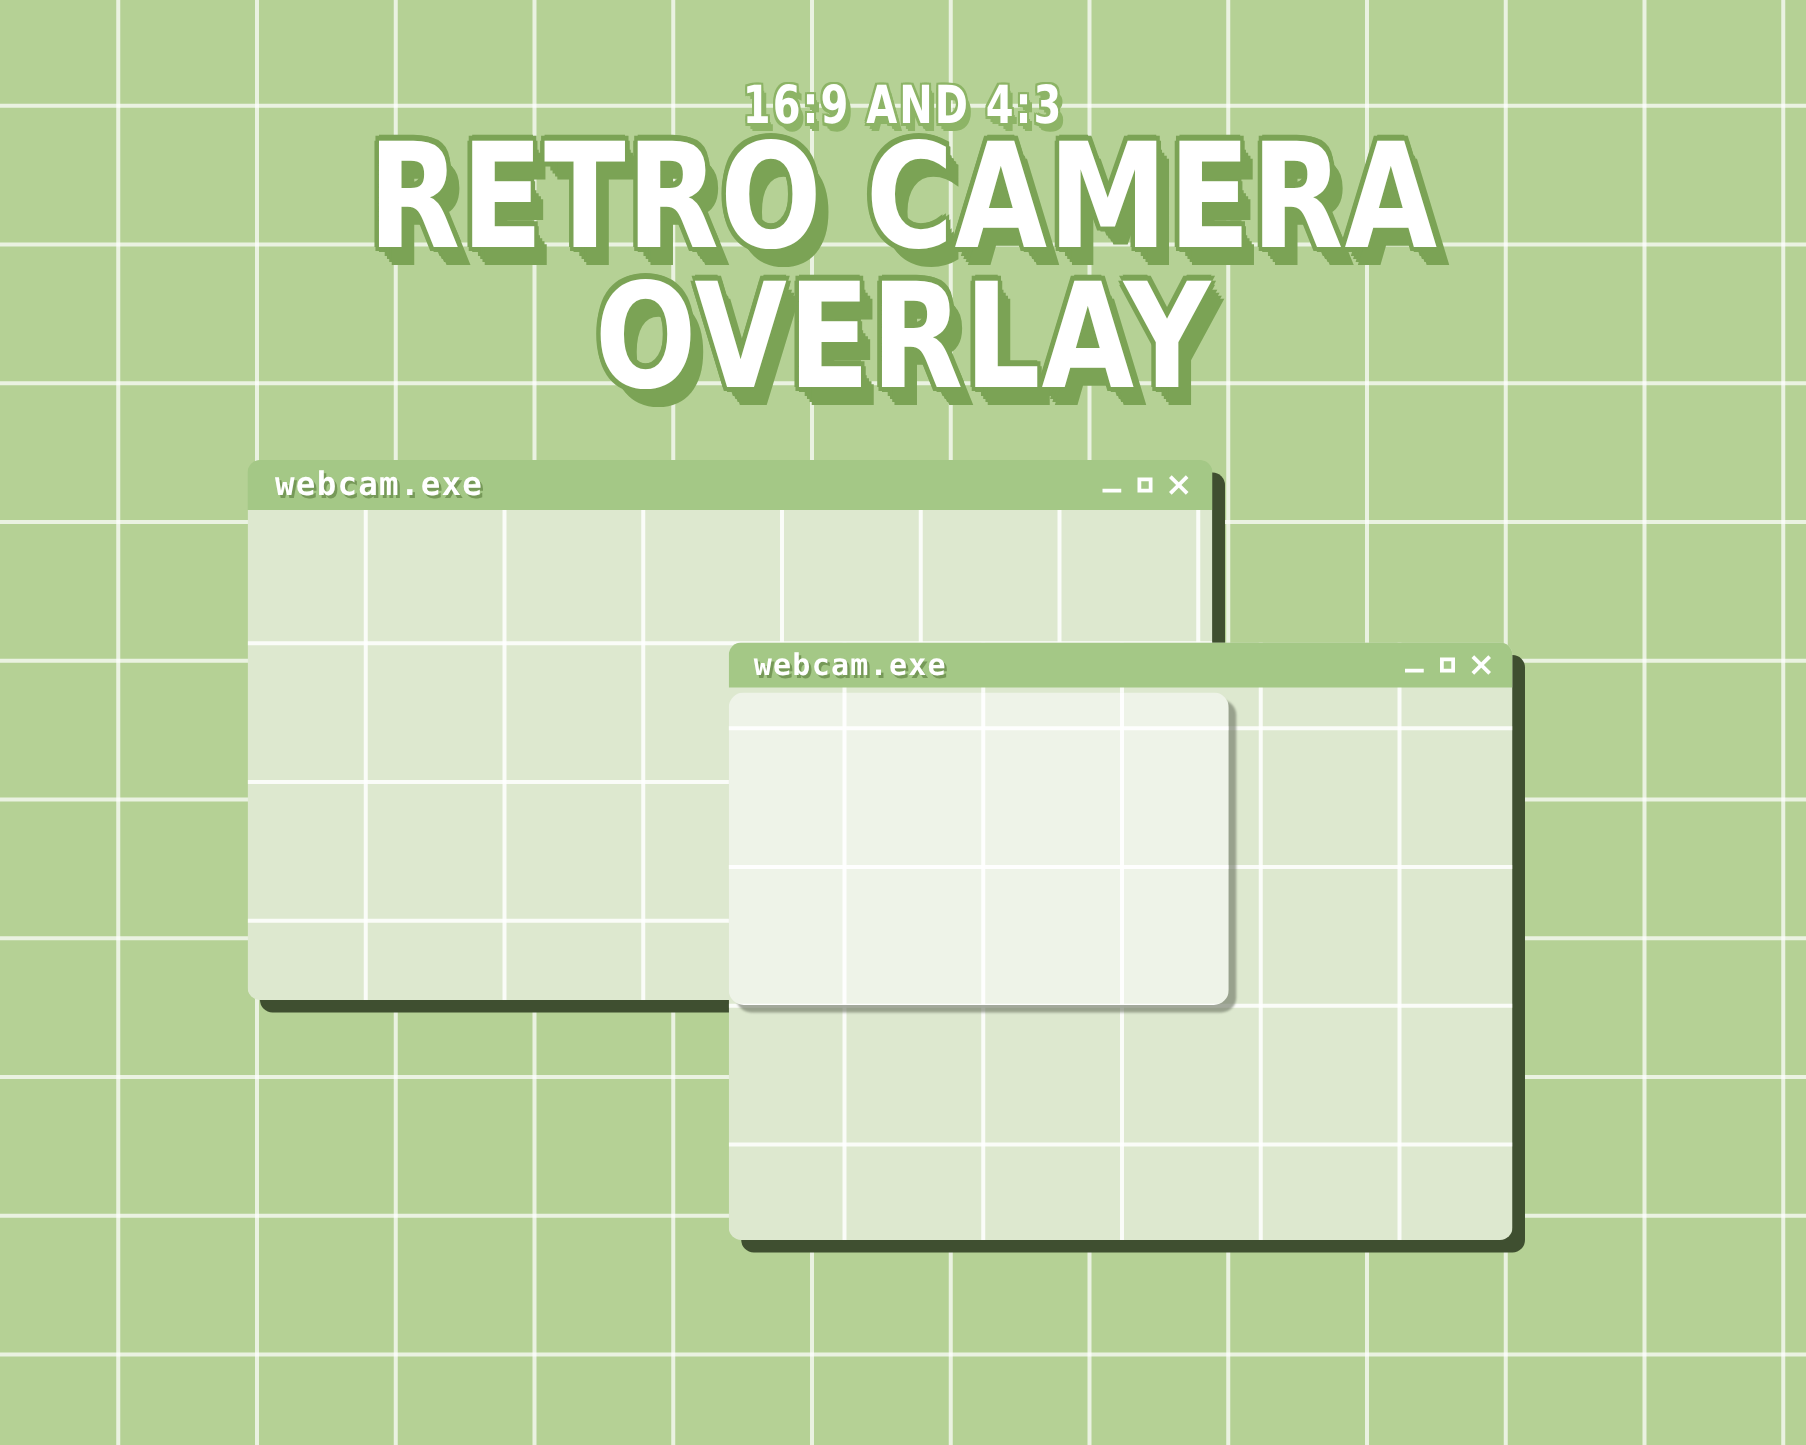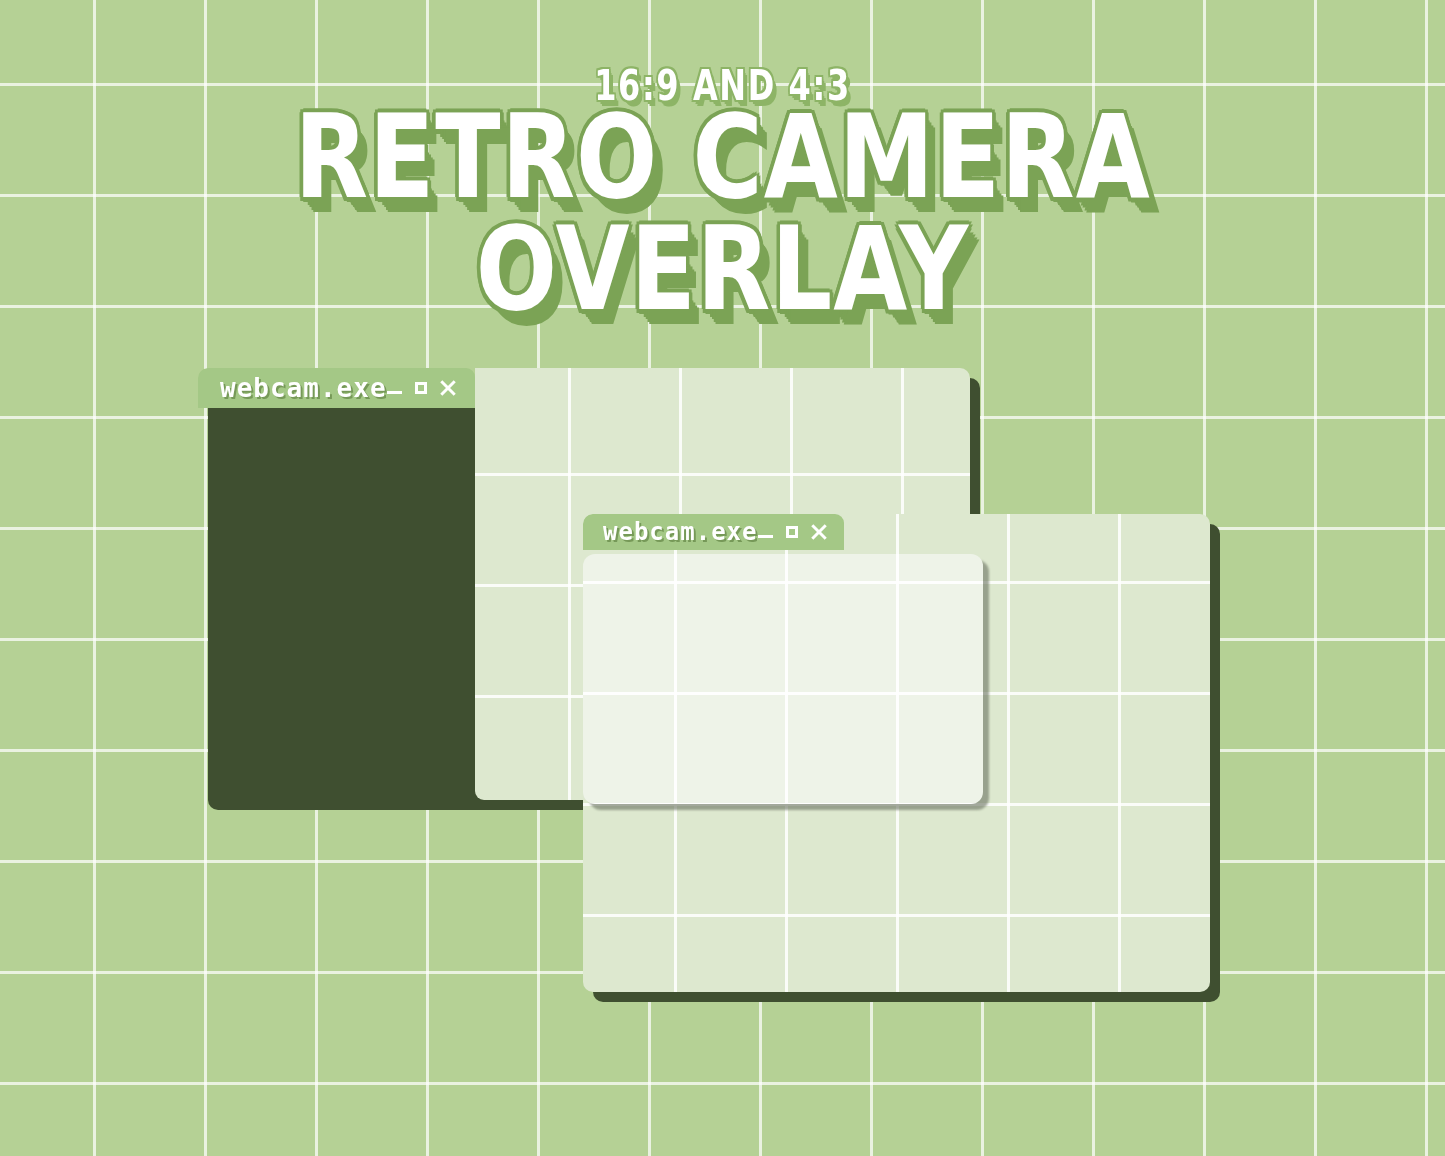--- a/index.html
+++ b/index.html
@@ -103,21 +103,21 @@
   }
 
   .win-inner {
     position: relative;
     z-index: 1;
     width: 100%;
     height: 100%;
     border-radius: 10px 10px 10px 10px;
     overflow: hidden;
     display: flex;
-    flex-direction: row;
+    flex-direction: column;
   }
 
   .titlebar {
     flex: 0 0 auto;
     background: #a4c886;
     display: flex;
     align-items: center;
     justify-content: space-between;
     border-radius: 9px 9px 0 0;
     box-sizing: border-box;

